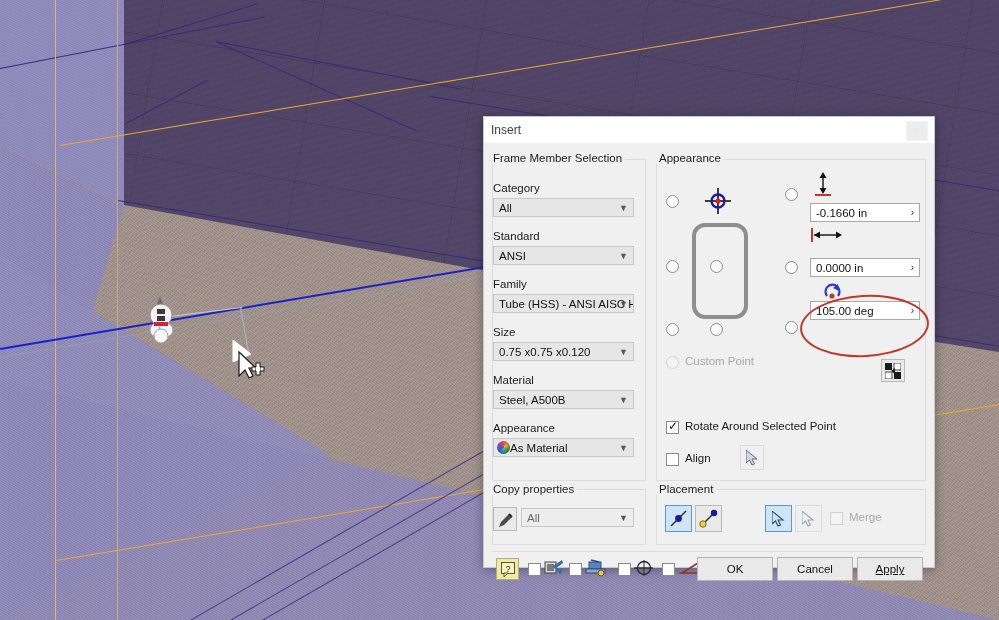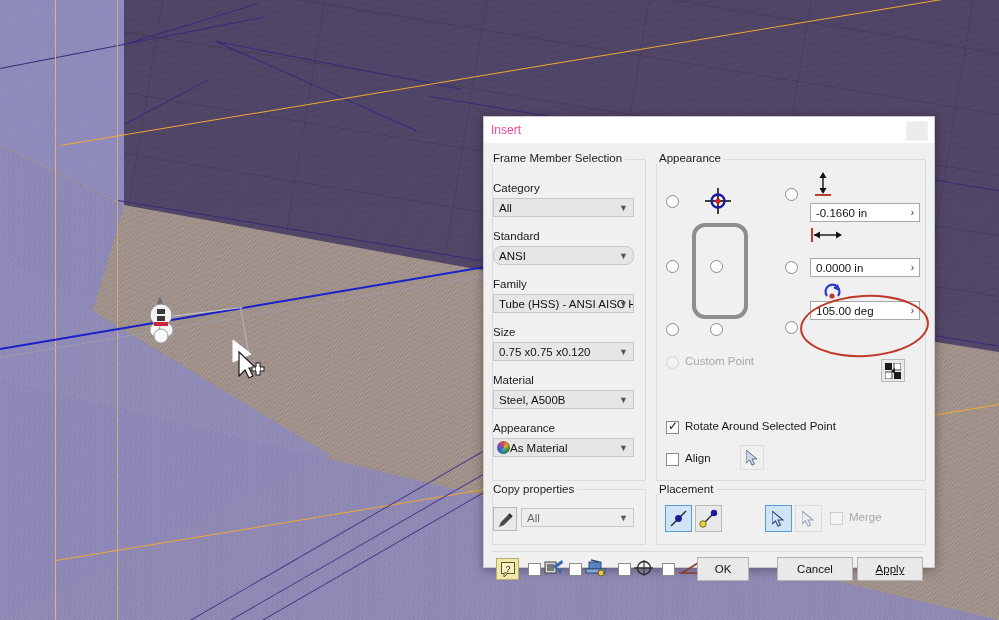--- a/index.html
+++ b/index.html
@@ -76,21 +76,21 @@
   .vpline.thick{border-top-width:2px;}
 
   
   #dialog{
     position:absolute;left:483px;top:116px;width:450px;height:450px;
     background:#f0f0f0;border:1px solid #c8c8c8;
     box-shadow:0 2px 10px rgba(0,0,0,0.35);
     font-size:11.5px;color:#1a1a1a;
   }
   .titlebar{height:26px;background:#ffffff;position:relative;border-bottom:1px solid #f0f0f0;}
-  .titlebar .ttl{position:absolute;left:7px;top:6px;font-size:12px;color:#ec4899;}
+  .titlebar .ttl{position:absolute;left:7px;top:6px;font-size:12px;color:#404040;}
   .titlebar .closebtn{
     position:absolute;right:6px;top:4px;width:20px;height:18px;
     background:#ececec;border:1px solid #f2f2f2;color:#e8e8e8;font-size:10px;
     text-align:center;line-height:18px;
   }
 
   .body{position:absolute;left:0;top:26px;right:0;bottom:0;background:#f0f0f0;}
 
   .grp{position:absolute;border:1px solid #dcdcdc;background:#f0f0f0;}
   .grplabel{position:absolute;font-size:11.5px;color:#1a1a1a;background:#f0f0f0;padding:0 3px;}
@@ -229,21 +229,21 @@
     <div class="grp" style="left:8px;top:16px;width:152px;height:320px;"></div>
     <div class="grplabel" style="left:6px;top:9px;">Frame Member Selection</div>
 
     <div class="fieldlabel" style="left:9px;top:39px;">Category</div>
     <div class="combo" style="left:9px;top:55px;width:141px;">
       <span>All</span>
       <span class="arw">▼</span>
     </div>
 
     <div class="fieldlabel" style="left:9px;top:87px;">Standard</div>
-    <div class="combo" style="left:9px;top:103px;width:141px;border-radius:8px;">
+    <div class="combo" style="left:9px;top:103px;width:141px;">
       <span>ANSI</span>
       <span class="arw">▼</span>
     </div>
 
     <div class="fieldlabel" style="left:9px;top:135px;">Family</div>
     <div class="combo" style="left:9px;top:151px;width:141px;padding-right:5px;">
       <span>Tube (HSS) - ANSI AISC H</span>
       <span class="arw">▼</span>
     </div>
 
@@ -425,18 +425,18 @@
       <line x1="0" y1="9" x2="19" y2="9" stroke="#2b2b2b" stroke-width="1.4"></line>
       <line x1="10" y1="1" x2="10" y2="17" stroke="#2b2b2b" stroke-width="1"></line>
     </svg>
 
     <div class="chk" style="left:178px;top:420px;"></div>
     <svg width="24" height="18" style="position:absolute;left:194px;top:416px;">
       <line x1="1" y1="14" x2="22" y2="14" stroke="#8a3b2b" stroke-width="1.6"></line>
       <line x1="4" y1="14" x2="20" y2="4" stroke="#8a3b2b" stroke-width="1.6"></line>
     </svg>
 
-    <div class="btn" style="left:213px;top:414px;width:52px;">OK</div>
+    <div class="btn" style="left:213px;top:414px;width:76px;">OK</div>
     <div class="btn" style="left:293px;top:414px;width:76px;">Cancel</div>
     <div class="btn" style="left:373px;top:414px;width:66px;text-decoration:underline;">Apply</div>
 
   </div>
 </div>
 
 </body></html>

